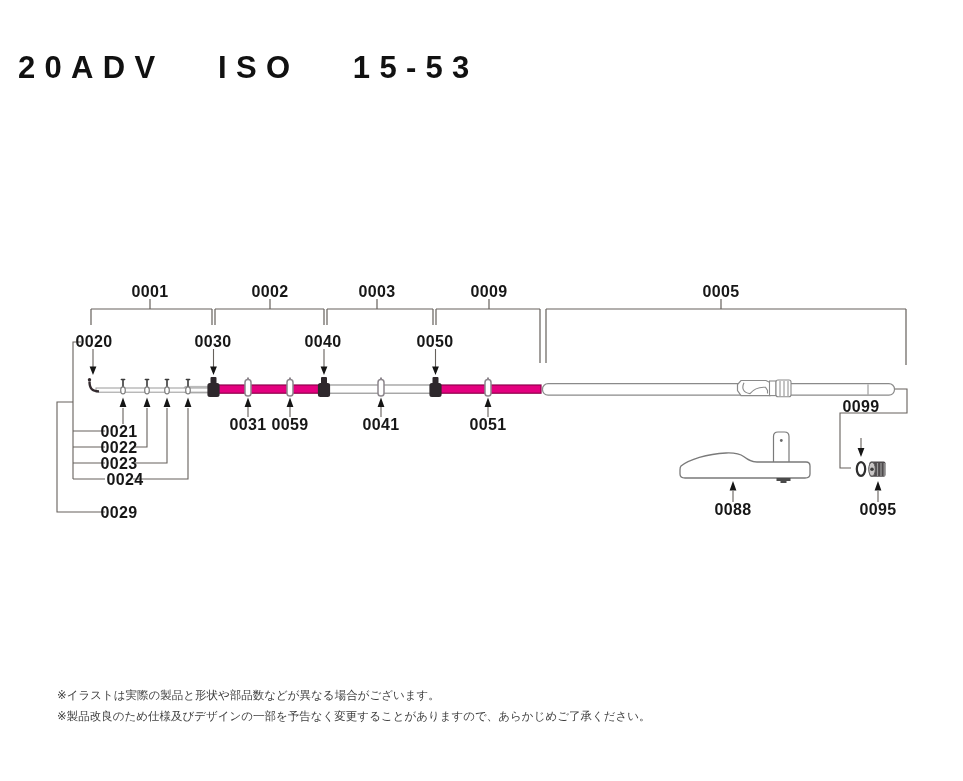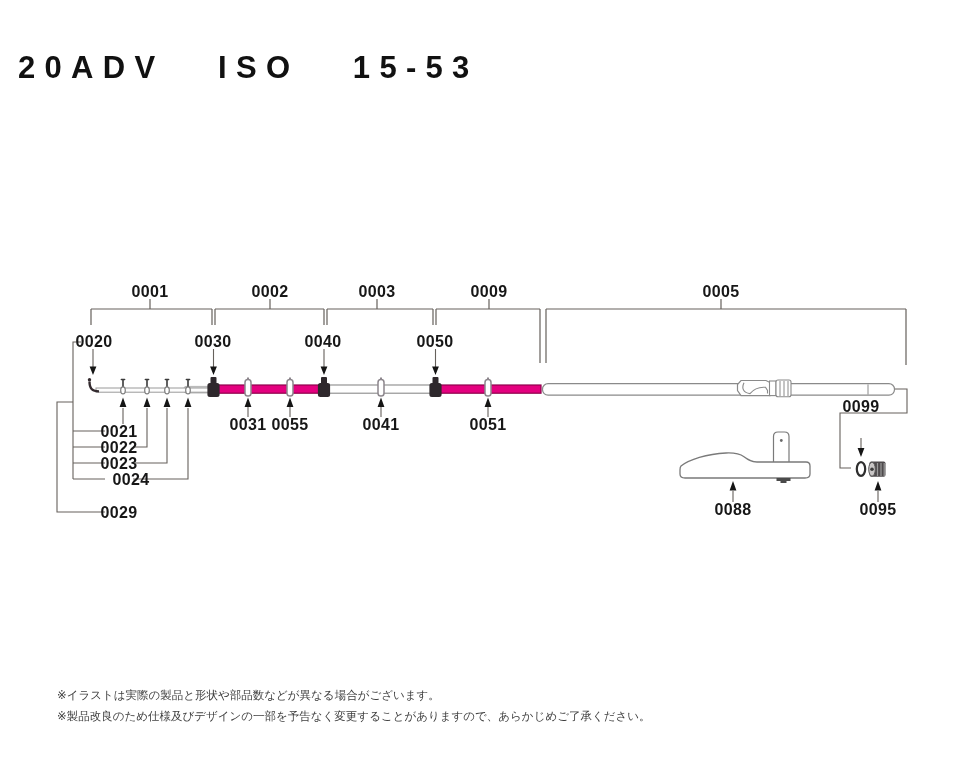--- a/index.html
+++ b/index.html
@@ -125,25 +125,25 @@
   <div class="plabel" style="left:721px;top:286px">0005</div>
 
   <div class="plabel" style="left:94px;top:336px">0020</div>
   <div class="plabel" style="left:213px;top:336px">0030</div>
   <div class="plabel" style="left:323px;top:336px">0040</div>
   <div class="plabel" style="left:435px;top:336px">0050</div>
 
   <div class="plabel" style="left:119px;top:426px">0021</div>
   <div class="plabel" style="left:119px;top:442px">0022</div>
   <div class="plabel" style="left:119px;top:458px">0023</div>
-  <div class="plabel" style="left:131px;top:474px">0024</div>
+  <div class="plabel" style="left:125px;top:474px">0024</div>
   <div class="plabel" style="left:119px;top:507px">0029</div>
 
   <div class="plabel" style="left:248px;top:419px">0031</div>
-  <div class="plabel" style="left:290px;top:419px">0055</div>
+  <div class="plabel" style="left:290px;top:419px">0059</div>
   <div class="plabel" style="left:381px;top:419px">0041</div>
   <div class="plabel" style="left:488px;top:419px">0051</div>
 
   <div class="plabel" style="left:733px;top:504px">0088</div>
   <div class="plabel" style="left:878px;top:504px">0095</div>
   <div class="plabel" style="left:861px;top:401px">0099</div>
 
   <div class="fnote" style="left:57px;top:688px">※イラストは実際の製品と形状や部品数などが異なる場合がございます。</div>
   <div class="fnote" style="left:57px;top:709px">※製品改良のため仕様及びデザインの一部を予告なく変更することがありますので、あらかじめご了承ください。</div>
 

